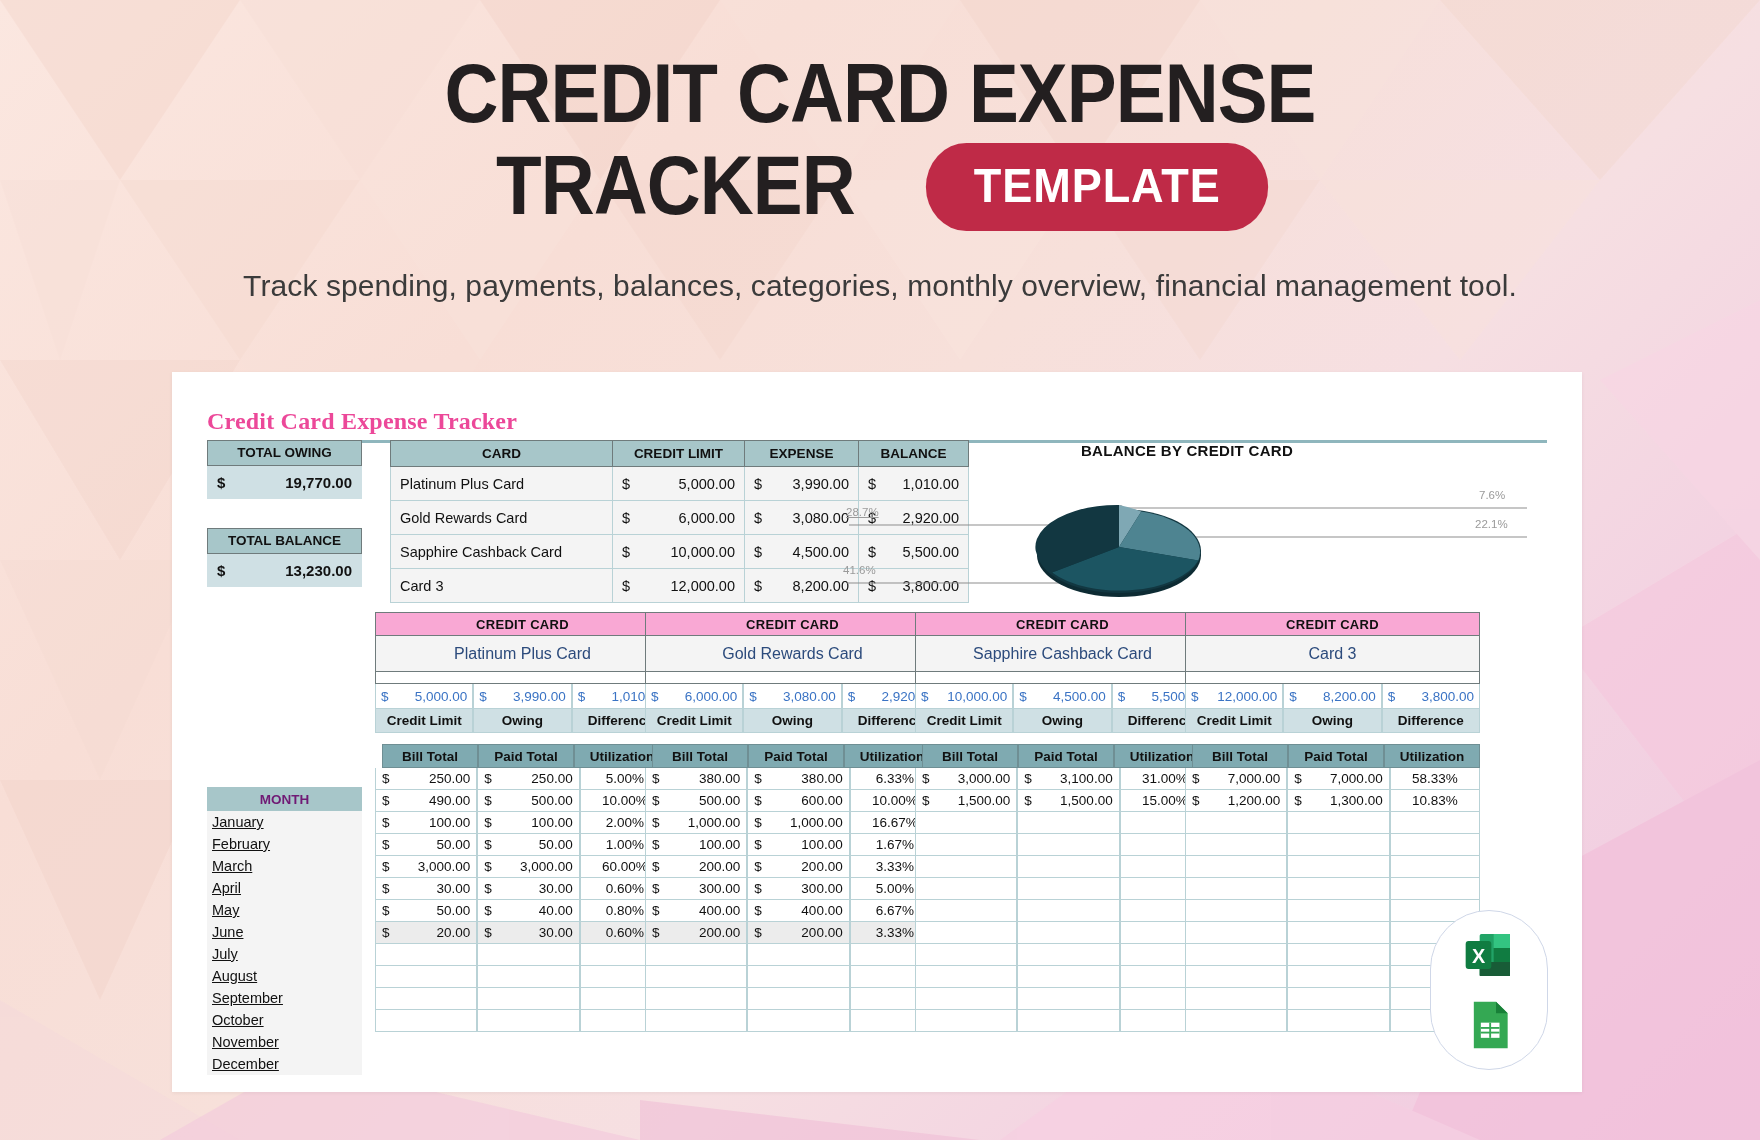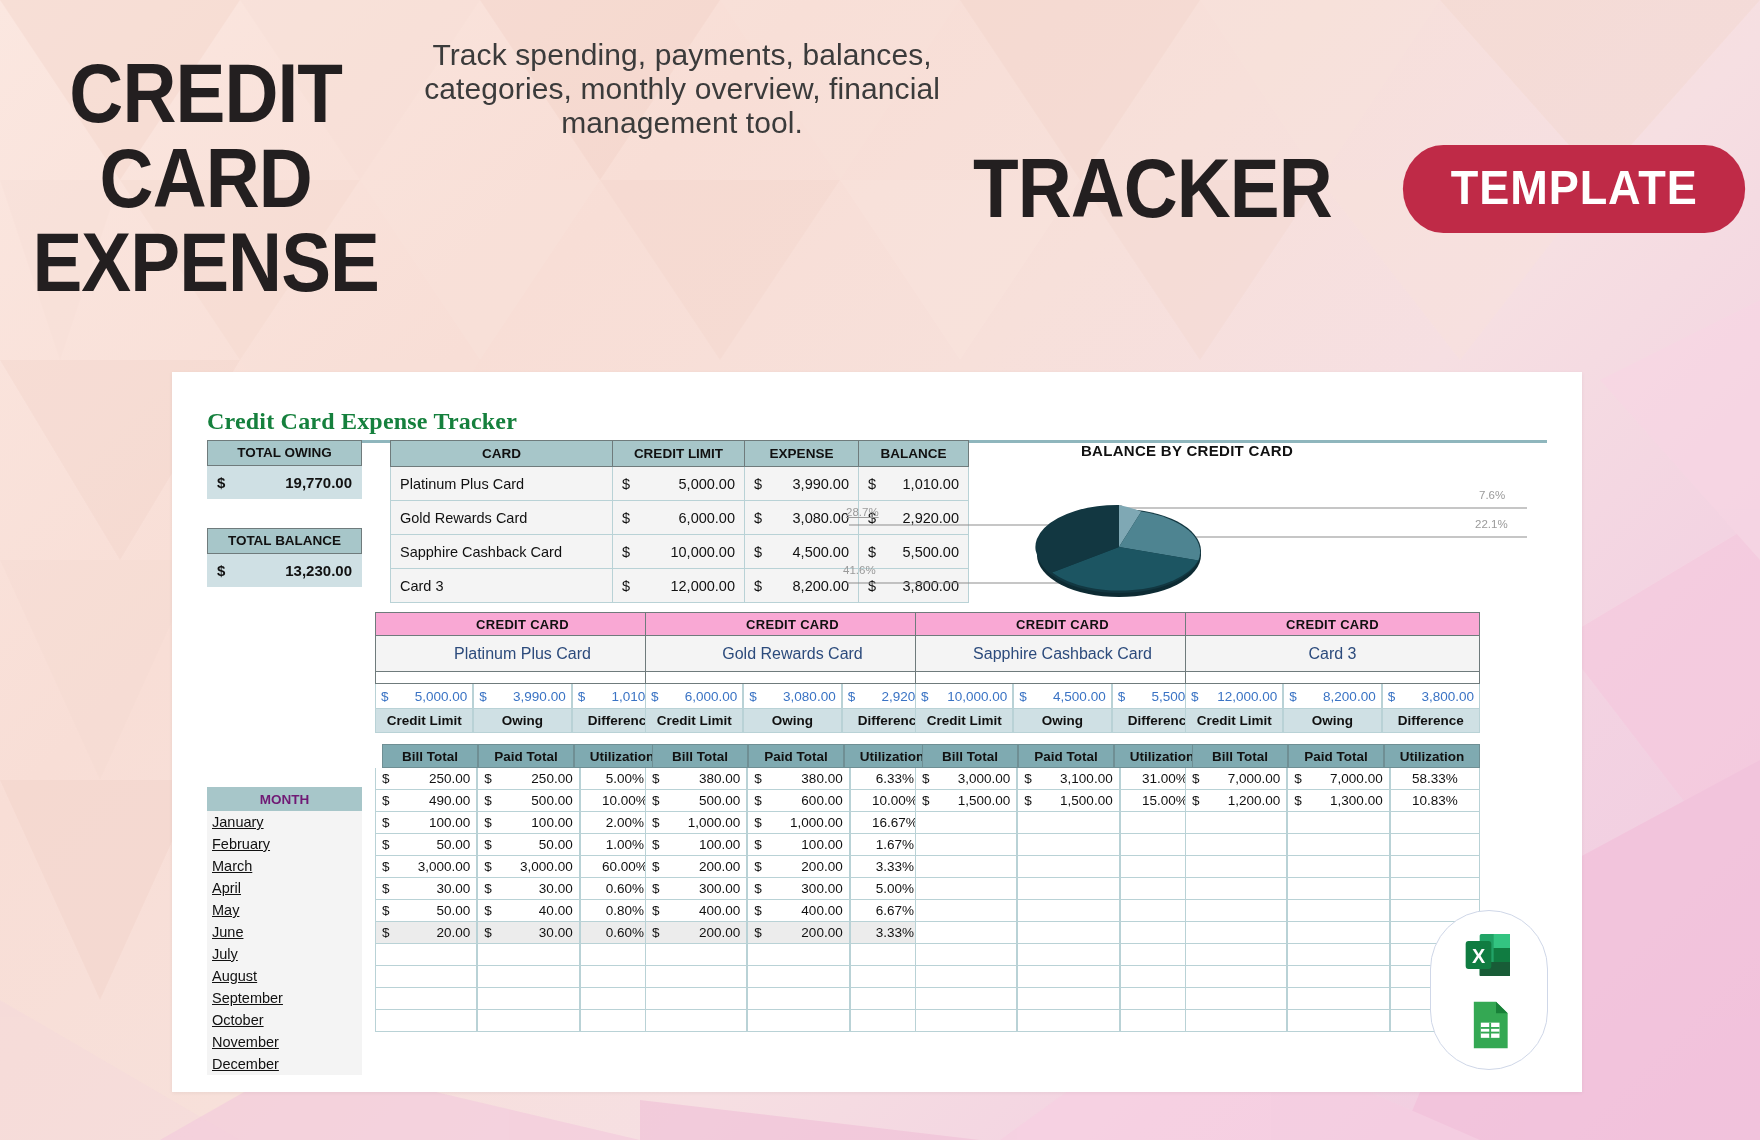--- a/index.html
+++ b/index.html
@@ -14,21 +14,21 @@
 
   
   #bg { position:absolute; inset:0; z-index:0;
         background:
           linear-gradient(135deg,#fbe7e0 0%,#f8ded6 28%,#f7e0da 46%,#f6dfe2 62%,#f3d3e2 78%,#f0c9e0 100%);
   }
   #bg svg { position:absolute; inset:0; width:100%; height:100%; }
 
   
   #header { position:absolute; left:0; top:0; width:1760px; height:372px; z-index:3;
-            display:flex; flex-direction:row; }
+            display:flex; flex-direction:column; align-items:center; }
   #title-line1 {
     margin-top:52px;
     font-family:"Liberation Sans", sans-serif;
     font-weight:bold;
     font-size:83px;
     letter-spacing:-1px;
     color:#231f20;
     transform:scaleX(0.9);
     line-height:1.02;
     text-align:center;
@@ -54,21 +54,21 @@
   
   #sheet {
     position:absolute; left:172px; top:372px; width:1410px; height:720px;
     background:#ffffff; z-index:4;
     box-shadow:0 1px 4px rgba(0,0,0,.06);
     padding:22px 0 0 0;
   }
   #sheet-title {
     margin:14px 0 0 35px;
     font-family:"Liberation Serif", serif;
-    font-weight:bold; font-size:24px; color:#15803d;
+    font-weight:bold; font-size:24px; color:#ec4899;
     letter-spacing:.2px;
   }
   #sheet-rule { margin:5px 35px 0 35px; height:3px; background:#8fb6bd; }
 
   
   #top-section { position:absolute; left:35px; top:68px; width:1340px; height:160px; }
 
   
   #totals { position:absolute; left:0; top:0; width:155px; }
   .tot-head {
@@ -202,25 +202,25 @@
       <polygon points="1180,1010 1480,1140 1000,1140" fill="#f7cde1"></polygon>
       <polygon points="300,1060 640,1140 160,1140" fill="#f3c6dc"></polygon>
       <polygon points="640,1100 980,1140 640,1140" fill="#f0bcd6"></polygon>
       <polygon points="1600,380 1760,300 1760,560" fill="#f8d6e4"></polygon>
     </g>
   </svg>
 </div>
 
 <div id="header">
   <div id="title-line1">CREDIT CARD EXPENSE</div>
-  <div id="subtitle">Track spending, payments, balances, categories, monthly overview, financial management tool.</div>
   <div id="title-row2">
     <div id="title-line2">TRACKER</div>
     <div id="template-pill">TEMPLATE</div>
   </div>
+  <div id="subtitle">Track spending, payments, balances, categories, monthly overview, financial management tool.</div>
 </div>
 
 <div id="sheet">
 
   <div id="sheet-title">Credit Card Expense Tracker</div>
   <div id="sheet-rule"></div>
 
   <div id="top-section">
 
     <div id="totals">

